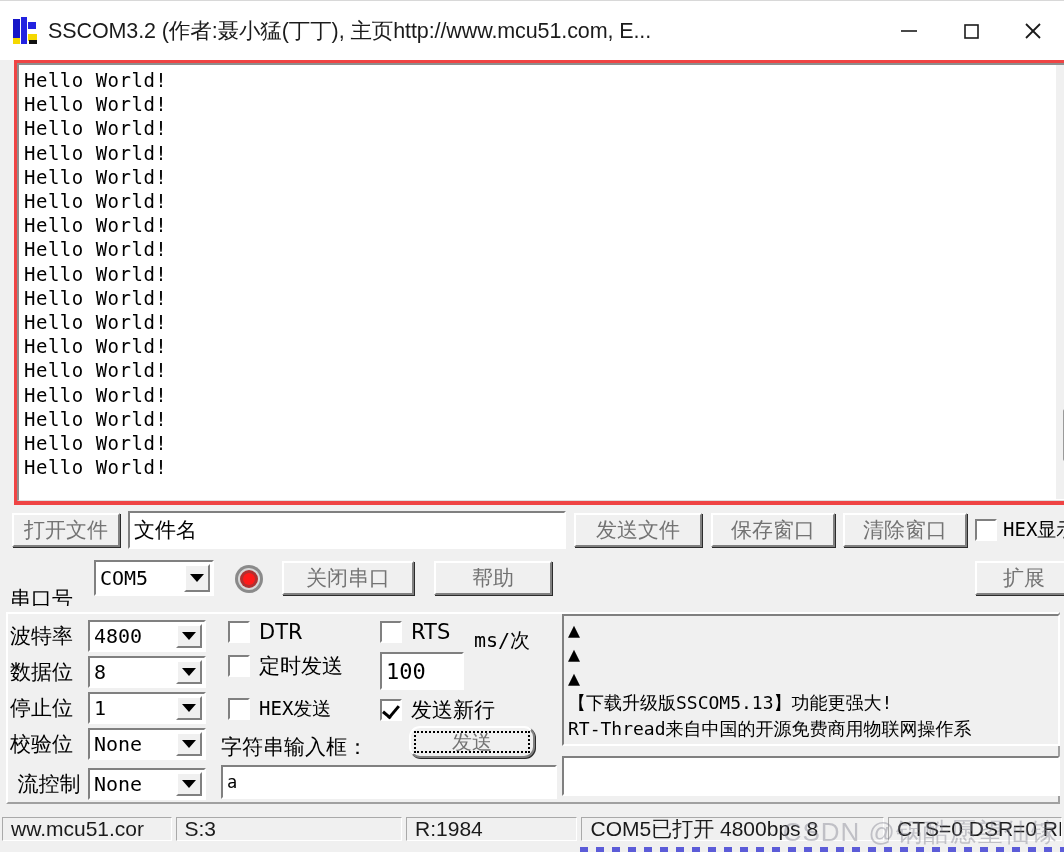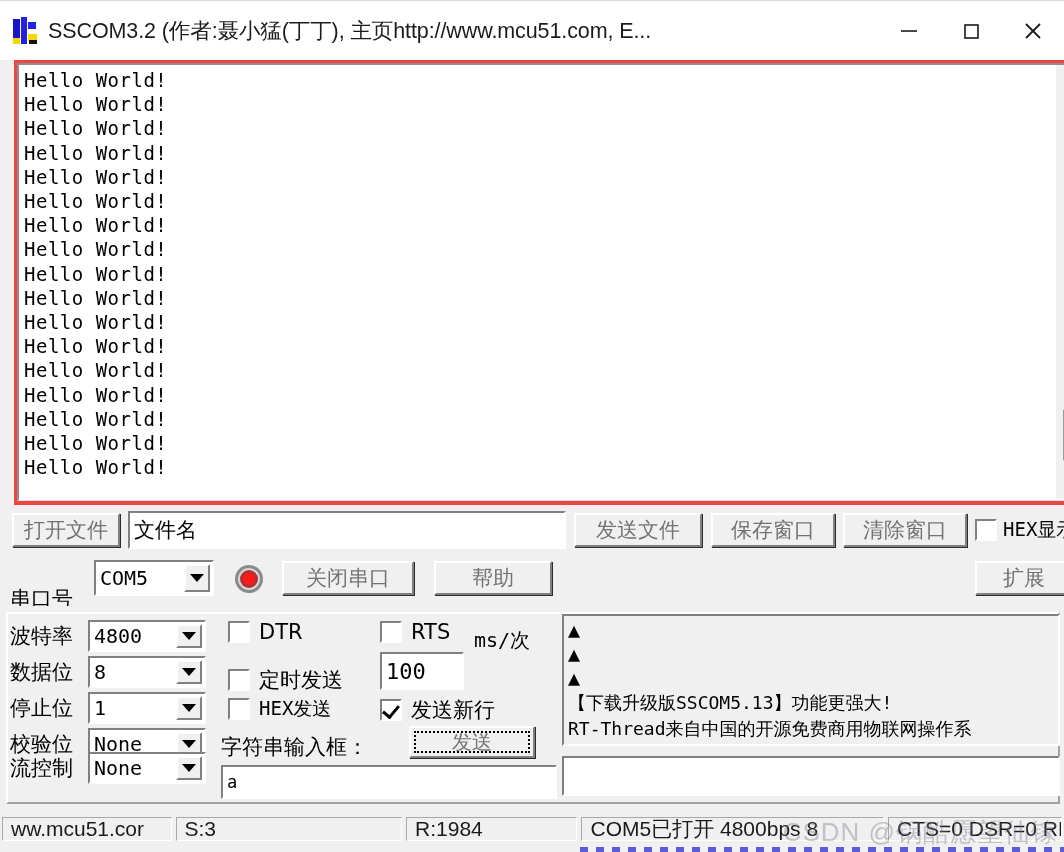--- a/index.html
+++ b/index.html
@@ -221,21 +221,21 @@
   .setting-combo { width: 118px; height: 32px; }
 
   .chk-row { position: absolute; display: flex; align-items: center; gap: 9px; }
 
   #timer-value-input { position: absolute; left: 380px; top: 652px; width: 84px; height: 38px; font-size: 22px; font-family: "DejaVu Sans Mono", monospace; }
   #timer-unit-label { position: absolute; left: 474px; top: 627px; font-size: 20px; font-family: "DejaVu Sans Mono", monospace; }
 
   #string-input-label { position: absolute; left: 221px; top: 733px; font-size: 21px; font-family: "DejaVu Sans", sans-serif; }
   #send-button {
     position: absolute; left: 409px; top: 726px;
-    width: 126px; height: 32px;
+    width: 126px; height: 32px; border-radius: 11px;
   }
   #send-button .focus-ring {
     position: absolute; left: 3px; top: 3px; right: 3px; bottom: 3px;
     border: 2px dotted #000;
     display: flex; align-items: center; justify-content: center;
     font-size: 20px;
     font-family: "DejaVu Sans", sans-serif;
   }
   #send-string-input {
     position: absolute; left: 221px; top: 765px;
@@ -442,40 +442,40 @@
     </div>
     <div class="setting-row" style="top:122px;">
       <span class="setting-label">校验位</span>
       <span class="combo9x setting-combo">
         <span>None</span>
         <span class="combo-arrow">
             <i></i>
           </span>
       </span>
     </div>
-    <div class="setting-row" style="top:146px;">
+    <div class="setting-row" style="top:162px;text-align:center;">
       <span class="setting-label">流控制</span>
       <span class="combo9x setting-combo">
         <span>None</span>
         <span class="combo-arrow">
             <i></i>
           </span>
       </span>
     </div>
   </div>
 
   <div class="chk-row" style="left:228px; top:620px;">
     <span class="cbx"></span>
     <span class="lbl">DTR</span>
   </div>
   <div class="chk-row" style="left:380px; top:620px;">
     <span class="cbx"></span>
     <span class="lbl">RTS</span>
   </div>
-  <div class="chk-row" style="left:228px; top:666px;">
+  <div class="chk-row" style="left:228px; top:652px;">
     <span class="cbx"></span>
     <span class="lbl">定时发送</span>
   </div>
   <div class="field9x" id="timer-value-input">100</div>
   <div id="timer-unit-label">ms/次</div>
 
   <div class="chk-row" style="left:228px; top:696px;">
     <span class="cbx"></span>
     <span class="lbl-mono">HEX发送</span>
   </div>

